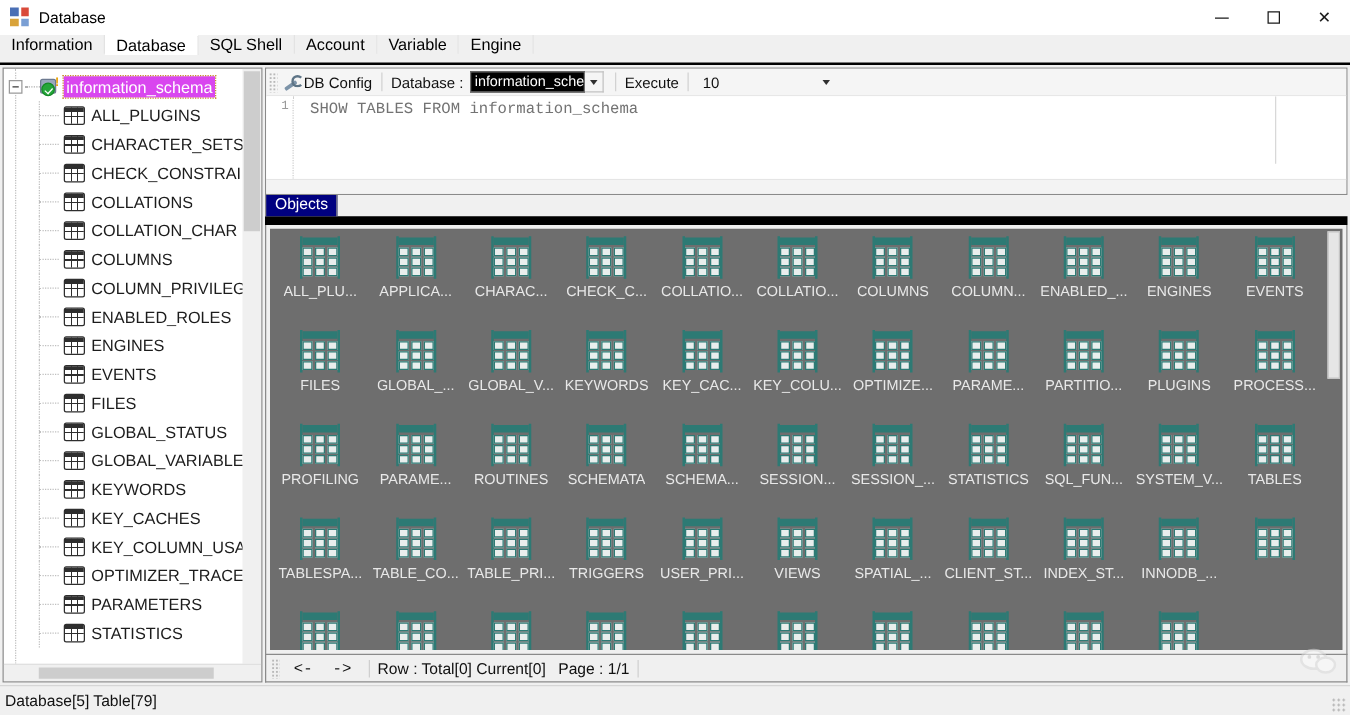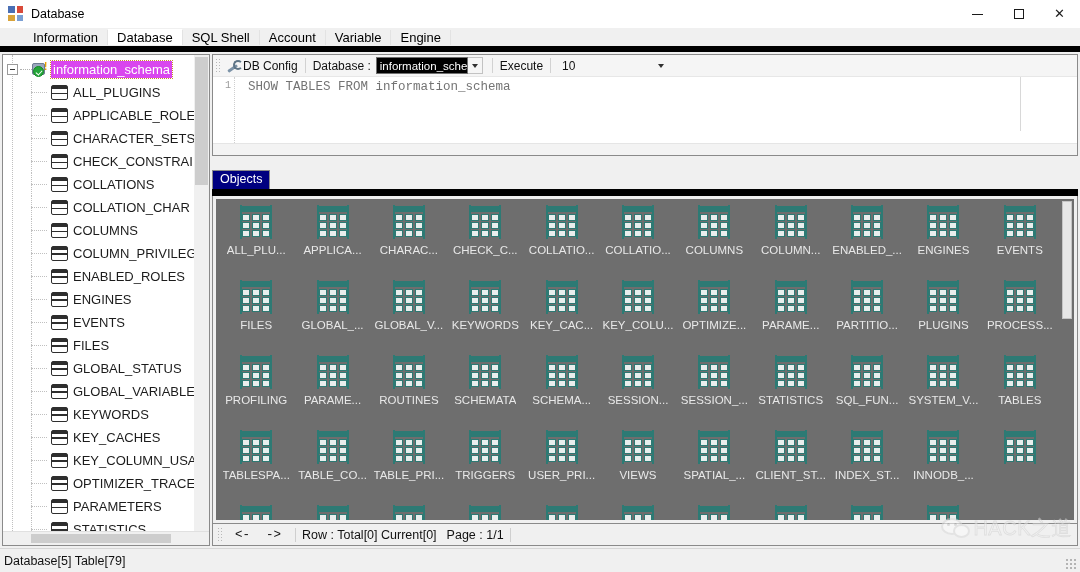--- a/index.html
+++ b/index.html
@@ -51,23 +51,22 @@
   }
   .winbtn .min-glyph { display:block; width:11px; height:1px; background:#1a1a1a; margin-top:2px; }
   .winbtn .max-glyph { display:block; width:10px; height:10px; border:1px solid #1a1a1a; }
 
   
   .menubar {
     height: 24px;
     flex: 0 0 24px;
     background: #f0f0f0;
     display: flex;
-    align-items: center;
-    border-bottom: 6px solid #000000;
-    padding-left: 24px;
+    align-items: flex-start;
+    border-bottom: 2px solid #000000;
   }
   .menu-item {
     padding: 0 9px;
     display: flex; align-items: center;
     font-size: 13px;
     color: #000;
     background: #f0f0f0;
     border-right: 1px solid #e3e3e3;
     cursor: default;
     white-space: nowrap;
@@ -213,21 +212,20 @@
   }
 
   
   .right-panel {
     flex: 1 1 auto;
     display: flex;
     flex-direction: column;
     min-width: 0;
     margin-left: 2px;
     margin-bottom: 2px;
-    gap: 16px;
   }
 
   .sql-box {
     border: 1px solid #8a8a8a;
     background: #ffffff;
     flex: 0 0 102px;
     display: flex;
     flex-direction: column;
     position: relative;
   }
@@ -578,26 +576,20 @@
           </span>
           <span class="tree-label">information_schema</span>
         </div>
 
         <div id="tree-children">
             <div class="tree-row child">
               <span class="vdash-child"></span>
               <span class="hdash-child"></span>
               <span class="tbl-icon"></span>
               <span class="tree-label">ALL_PLUGINS</span>
-            </div>
-            <div class="tree-row child">
-              <span class="vdash-child"></span>
-              <span class="hdash-child"></span>
-              <span class="tbl-icon"></span>
-              <span class="tree-label">APPLICABLE_ROLE</span>
             </div>
             <div class="tree-row child">
               <span class="vdash-child"></span>
               <span class="hdash-child"></span>
               <span class="tbl-icon"></span>
               <span class="tree-label">CHARACTER_SETS</span>
             </div>
             <div class="tree-row child">
               <span class="vdash-child"></span>
               <span class="hdash-child"></span>
@@ -1960,21 +1952,20 @@
     </div>
   </div>
 
   <div class="watermark">
     <span class="wm-bubble">
       <span class="b1"></span>
         <span class="b2"></span>
         <span class="e1"></span>
         <span class="e2"></span>
     </span>
-    <span class="wm-text">HACK之道</span>
   </div>
 
   <div class="statusbar">
     <span>Database[5] Table[79]</span>
     <span class="status-grip"></span>
   </div>
 
 </div>
 
 </body></html>

